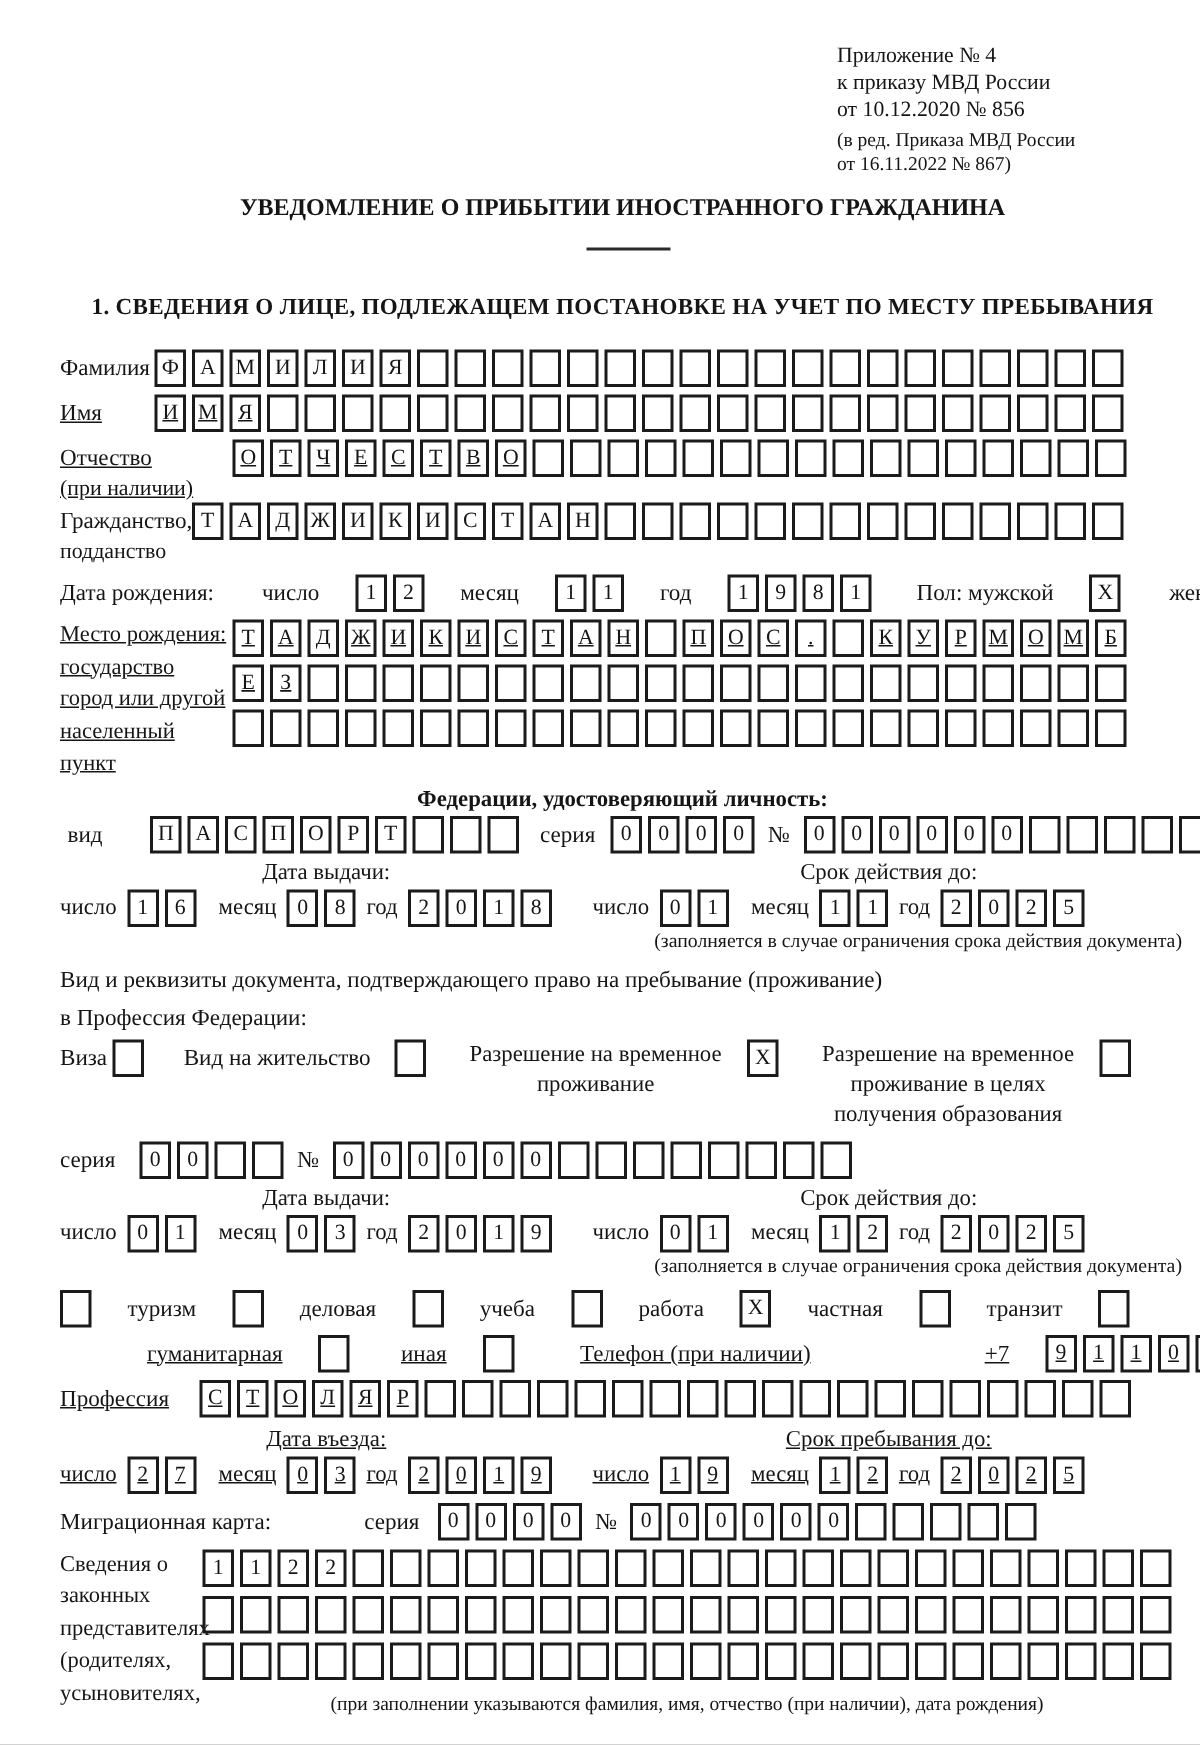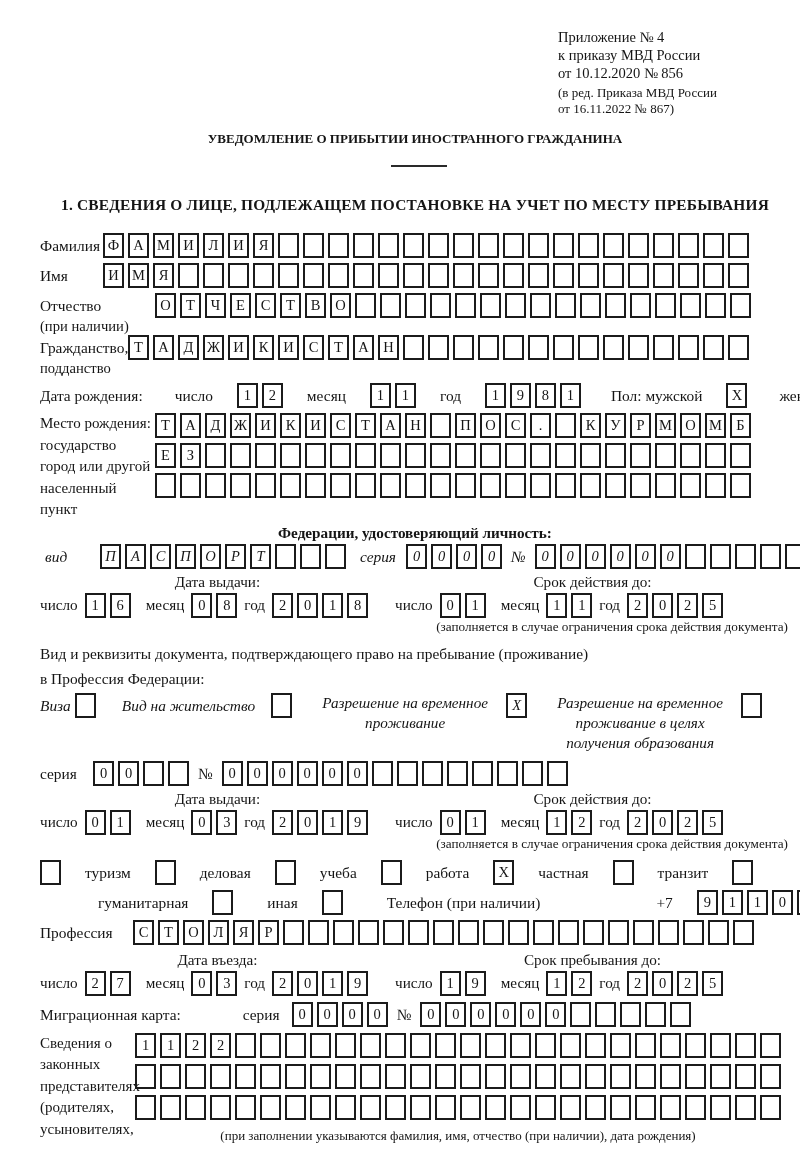--- a/index.html
+++ b/index.html
@@ -5,21 +5,21 @@
   * { box-sizing: border-box; margin: 0; padding: 0; }
   body { background: #888; display: flex; justify-content: center; }
   .page {
     width: 800px; height: 1163px; background: #fff; color: #151515;
     font-family: "Liberation Serif", "DejaVu Serif", serif;
     padding: 28px 10px 0 40px; position: relative; overflow: hidden;
   }
   .annex { margin-left: 518px; font-size: 14.5px; line-height: 18px; }
   .annex-note { margin-left: 518px; font-size: 13px; line-height: 16px; margin-top: 3px; }
   .form-word { text-align: right; padding-right: 28px; font-weight: bold; font-size: 16px; margin-top: 13px; letter-spacing: .5px; }
-  .title { text-align: center; font-weight: bold; font-size: 13px; margin-top: 10px; line-height: 24px; }
+  .title { text-align: center; font-weight: bold; font-size: 16px; margin-top: 10px; line-height: 24px; }
   .title-blank { display: inline-block; width: 56px; border-bottom: 2px solid #2a2a2a; height: 13px; margin-left: 8px; }
   .sec-heading { font-weight: bold; font-size: 15.4px; margin-top: 21px; text-align: center; white-space: nowrap; letter-spacing: .2px; }
 
   .frow { display: flex; align-items: flex-start; }
   .crow { display: flex; align-items: center; }
   .lbl { font-size: 15.4px; line-height: 25px; flex: none; }
   .sub { font-size: 14.6px; line-height: 17px; }
   .strip { display: flex; gap: 4px; flex: none; }
   .cell {
     width: 21px; height: 25px; border: 2px solid #1b1b1b; flex: none;
@@ -27,21 +27,21 @@
     font-size: 14.5px; line-height: 1;
   }
   .d-head { text-align: center; font-size: 15.2px; line-height: 19px; margin-bottom: 2px; }
   .d-line { display: flex; align-items: center; gap: 7px; font-size: 15.2px; }
   .d-left { width: 355px; flex: none; }
   .d-right { flex: 1; }
   .fill-note { text-align: right; font-size: 13.2px; line-height: 16px; margin-top: 1px; padding-right: 2px; }
   .para { font-size: 15.4px; line-height: 25px; }
   .center-lab { text-align: center; font-size: 15.2px; line-height: 20px; }
   .rep-note { font-size: 13px; margin-top: 8px; text-align: center; }
-  .mt2 { margin-top: 2px; font-style: italic; } .mt5 { margin-top: 5px; }
+  .mt2 { margin-top: 2px; } .mt5 { margin-top: 5px; text-decoration: underline; }
   .mt6 { margin-top: 6px; } .mt8 { margin-top: 8px; }
   .gap6 { gap: 24px; }
 </style>
 </head>
 <body>
 
 <div class="page">
 
   <div class="annex">
     <div>Приложение № 4</div>

